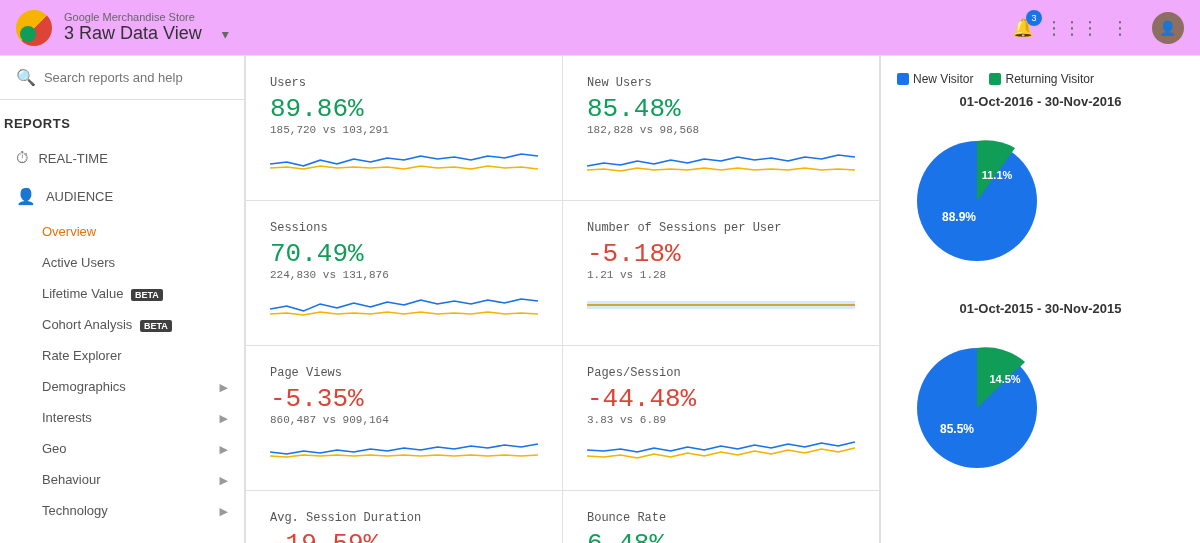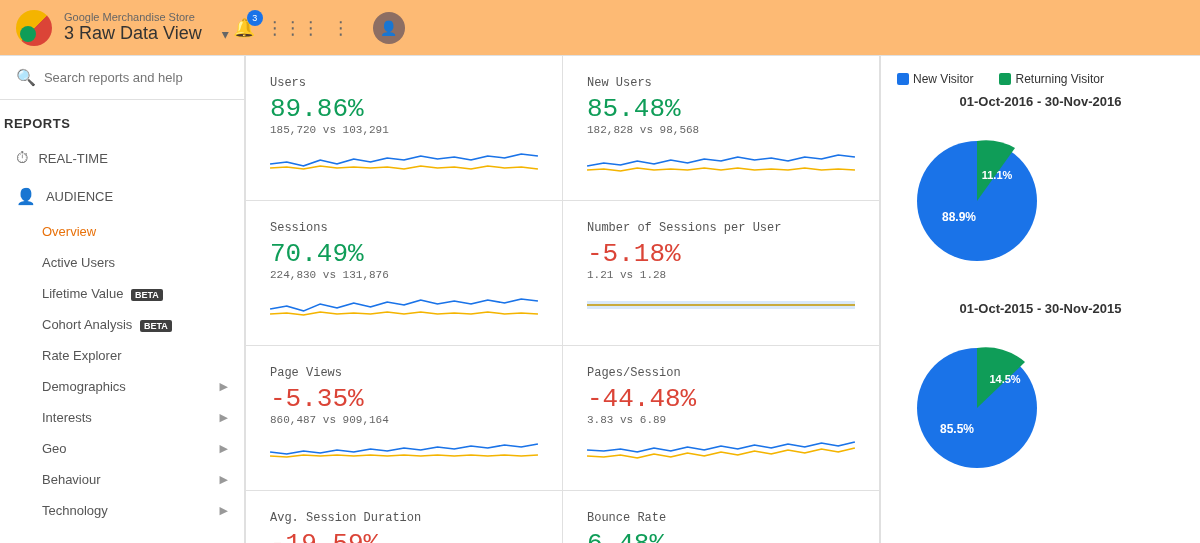--- a/index.html
+++ b/index.html
@@ -1,22 +1,22 @@
 <!DOCTYPE html>
 <html><head>
   <meta charset="utf-8">
   <style>
     * { box-sizing: border-box; margin: 0; padding: 0; }
     body { font-family: 'Arial', sans-serif; font-size: 13px; color: #333; background: #fff; display: flex; flex-direction: column; height: 543px; overflow: hidden; }
 
     
     .header {
-      display: flex; align-items: center; 
+      display: flex; align-items: center; justify-content: space-between;
       padding: 8px 16px; border-bottom: 1px solid #e0e0e0;
-      background: #fdba74; height: 56px; flex-shrink: 0;
+      background: #f0abfc; height: 56px; flex-shrink: 0;
     }
     .header-left { display: flex; align-items: center; gap: 12px; }
     .logo-icon {
       width: 36px; height: 36px;
       background: linear-gradient(135deg, #f4b400 0%, #f4b400 50%, #db4437 50%);
       border-radius: 50%; position: relative; overflow: hidden;
     }
     .logo-inner {
       position: absolute; bottom: 4px; left: 4px;
       width: 16px; height: 16px;
@@ -56,21 +56,21 @@
     .sidebar-nav-item {
       display: flex; align-items: center; gap: 10px;
       padding: 10px 16px; cursor: pointer; color: #555; font-size: 13px;
     }
     .sidebar-nav-item .nav-icon { font-size: 16px; color: #666; }
     .sidebar-sub-item {
       padding: 8px 16px 8px 42px; cursor: pointer; font-size: 13px; color: #555;
     }
     .sidebar-sub-item.active { color: #e8710a; font-weight: 500; }
     .sidebar-expandable {
-      display: flex; align-items: center; justify-content: space-between;
+      display: flex; align-items: flex-end; justify-content: space-between;
       padding: 8px 16px 8px 42px; cursor: pointer; font-size: 13px; color: #555;
     }
     .expand-arrow { font-size: 11px; color: #999; }
     .beta-badge {
       font-size: 9px; background: #404040; color: #fff; padding: 1px 4px;
       border-radius: 2px; font-weight: 700; margin-left: 4px; vertical-align: middle;
     }
 
     
     .content { flex: 1; overflow-y: auto; display: flex; }
@@ -87,21 +87,21 @@
     .metric-label { font-size: 12px; color: #555; margin-bottom: 4px; }
     .metric-value-positive { font-size: 26px; font-weight: 300; color: #0f9d58; }
     .metric-value-negative { font-size: 26px; font-weight: 300; color: #db4437; }
     .metric-comparison { font-size: 11px; color: #666; margin-bottom: 8px; }
 
     
     .sparkline { height: 32px; width: 100%; }
 
     
     .charts-panel { width: 320px; flex-shrink: 0; padding: 16px; border-left: 1px solid #e0e0e0; overflow-y: auto; }
-    .legend { display: flex; gap: 26px; margin-bottom: 8px; align-items: flex-end; }
+    .legend { display: flex; gap: 16px; margin-bottom: 8px; align-items: flex-end; }
     .legend-item { display: flex; align-items: center; gap: 4px; font-size: 12px; color: #333; }
     .legend-dot { width: 12px; height: 12px; border-radius: 2px; }
     .chart-period { font-size: 13px; font-weight: 700; text-align: center; color: #333; margin-bottom: 12px; }
     .pie-container { display: flex; justify-content: flex-start; margin-bottom: 20px; }
   </style>
 </head>
 <body>
 
 <div class="header">
   <div class="header-left">

